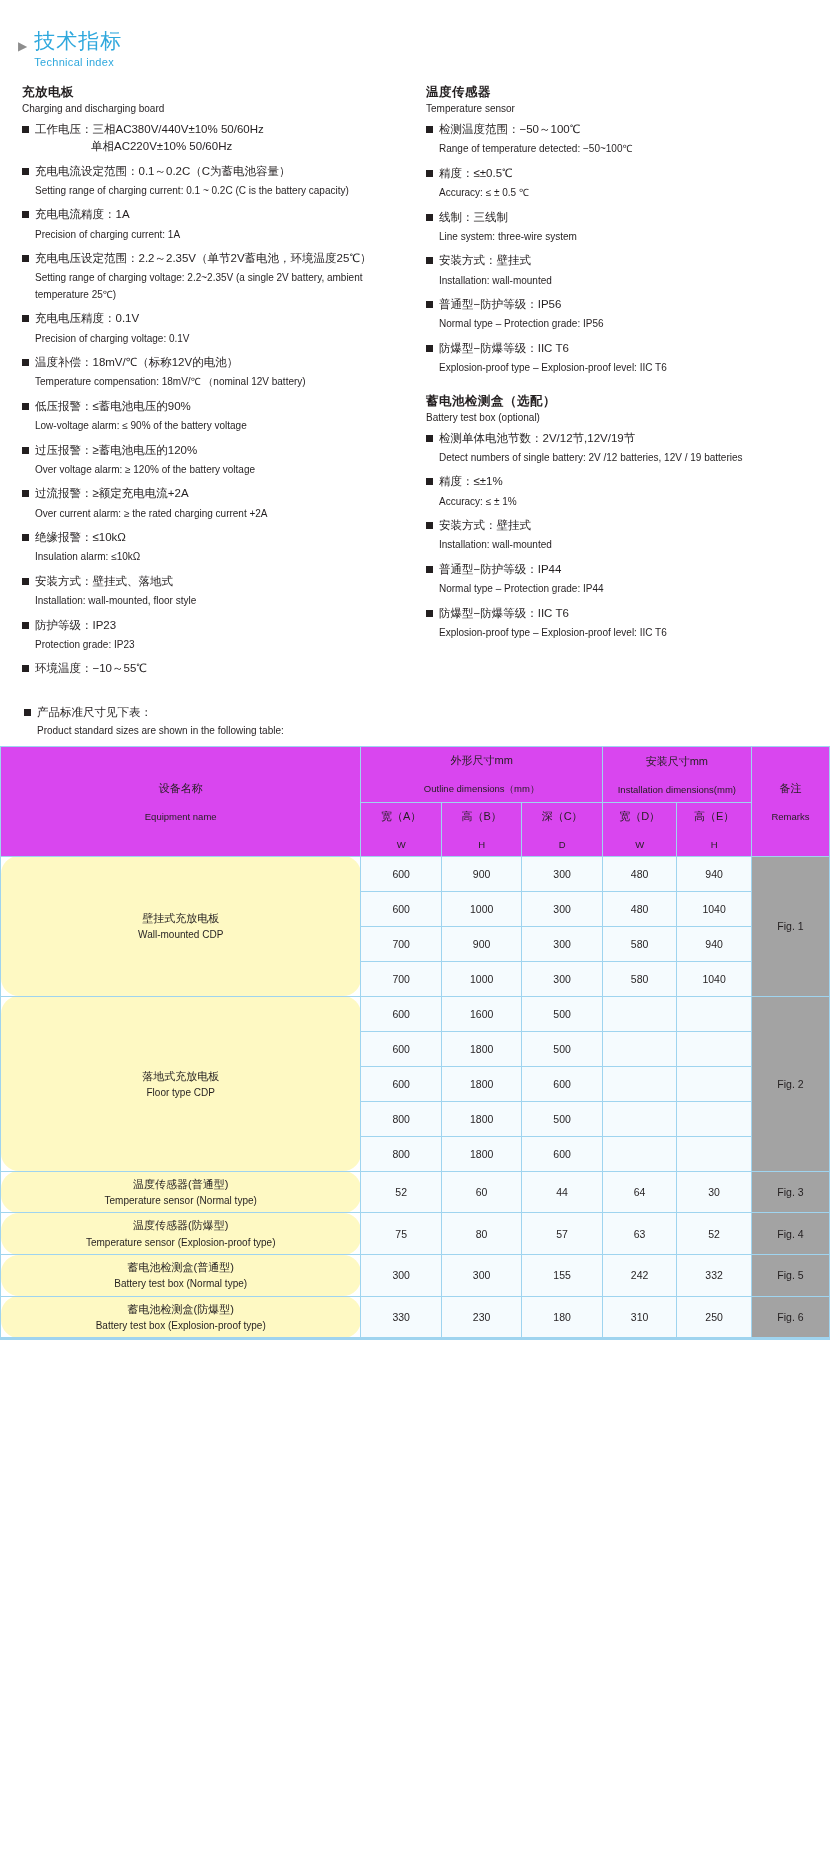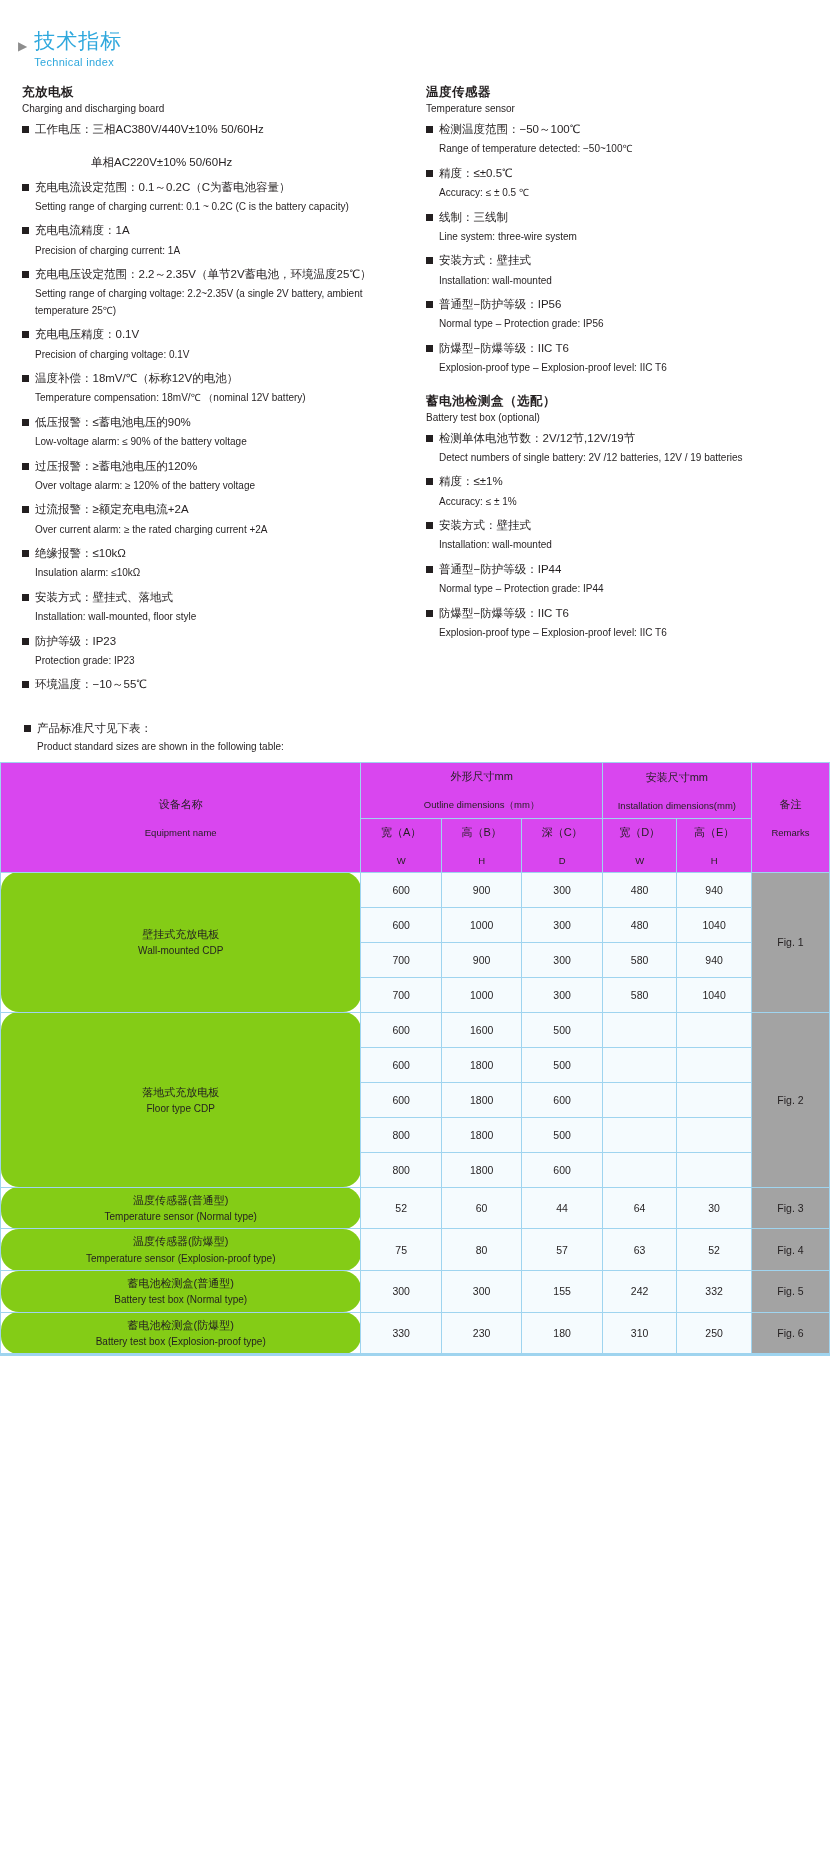--- a/index.html
+++ b/index.html
@@ -96,21 +96,20 @@
   .item-en {
     font-size: 10px;
     line-height: 1.65;
     color: #231f20;
     margin-left: 13px;
     margin-top: 3px;
   }
   .item-cn-text .sub-line {
     display: block;
     padding-left: 56px;
-    margin-top: 16px;
   }
   .item-en .sub-line-en {
     display: block;
     padding-left: 52px;
   }
 
   
   .table-intro {
     padding: 26px 0 8px 24px;
     display: flex;
@@ -143,21 +142,21 @@
     padding: 4px 2px;
   }
   table.spec-table thead th {
     background: #d946ef;
     font-weight: normal;
     padding: 6px 2px;
   }
   .th-cn { font-size: 11px; display: block; }
   .th-en { font-size: 9.5px; display: block; margin-top: 15px; }
   td.name-cell {
-    background: #84cc16;
+    background: #fef9c3;
     line-height: 1.55;
     border-radius: 18px;
   }
   td.name-cell .n-cn { display: block; font-size: 11px; }
   td.name-cell .n-en { display: block; font-size: 10px; }
   td.data { background: #f5fbfe; height: 35px; }
   td.fig { background: #a3a3a3; }
   td.empty { background: #f5fbfe; }
   .bottom-rule {
     height: 2px;

